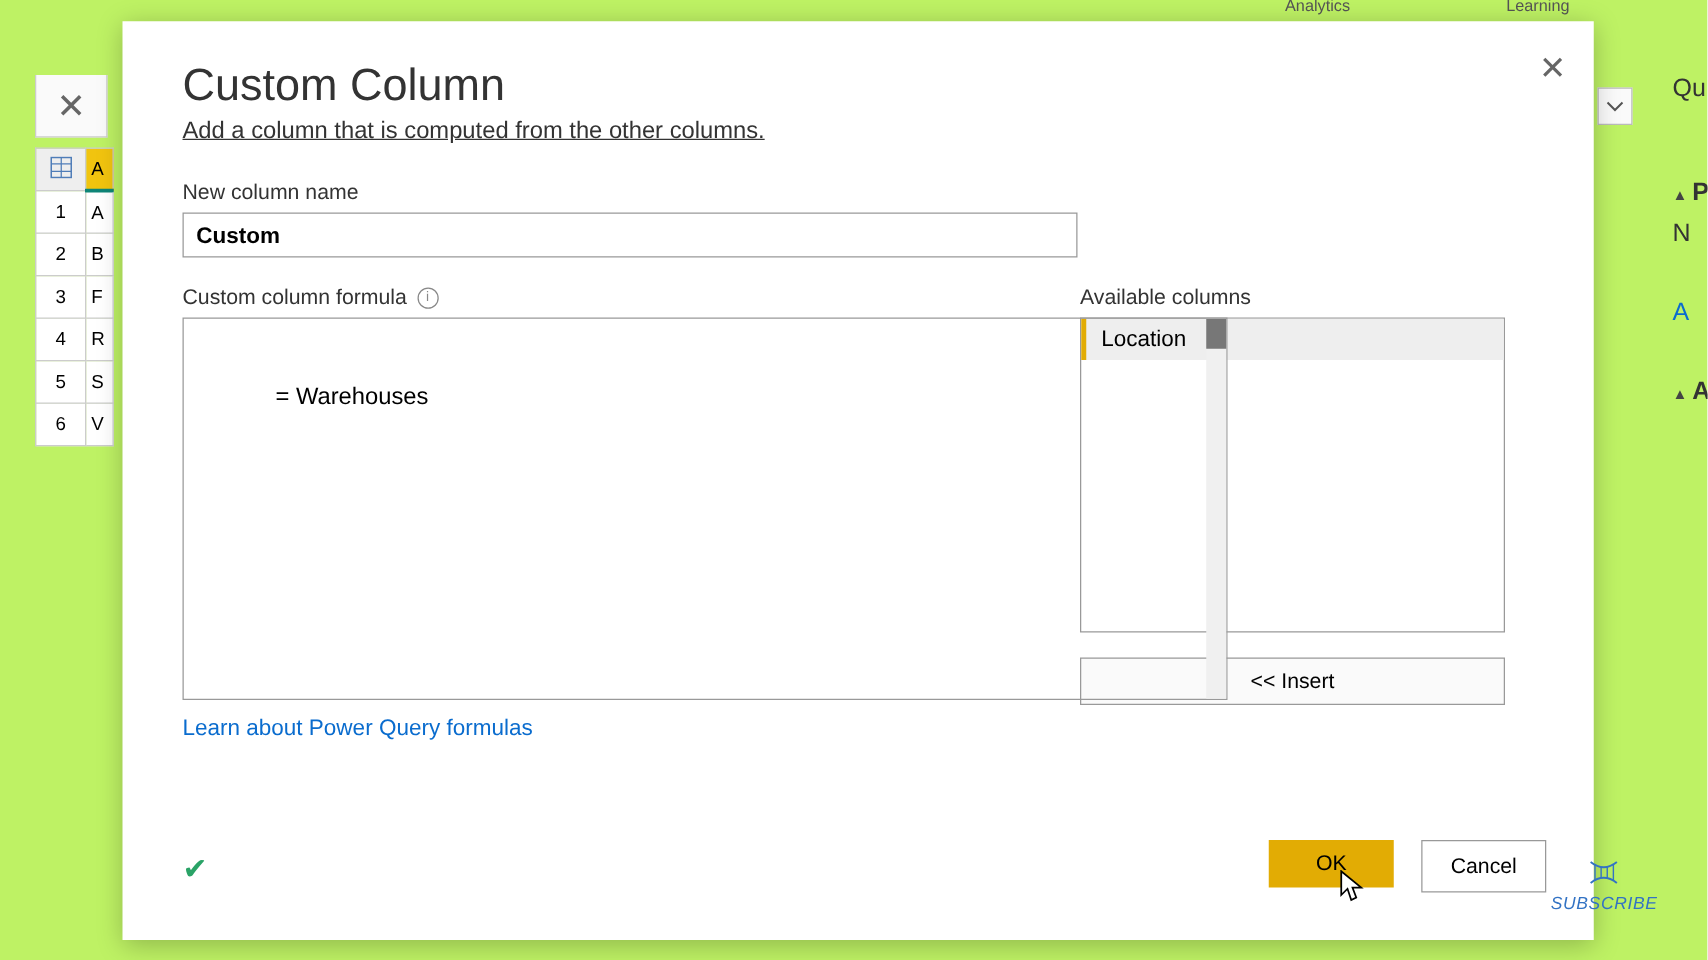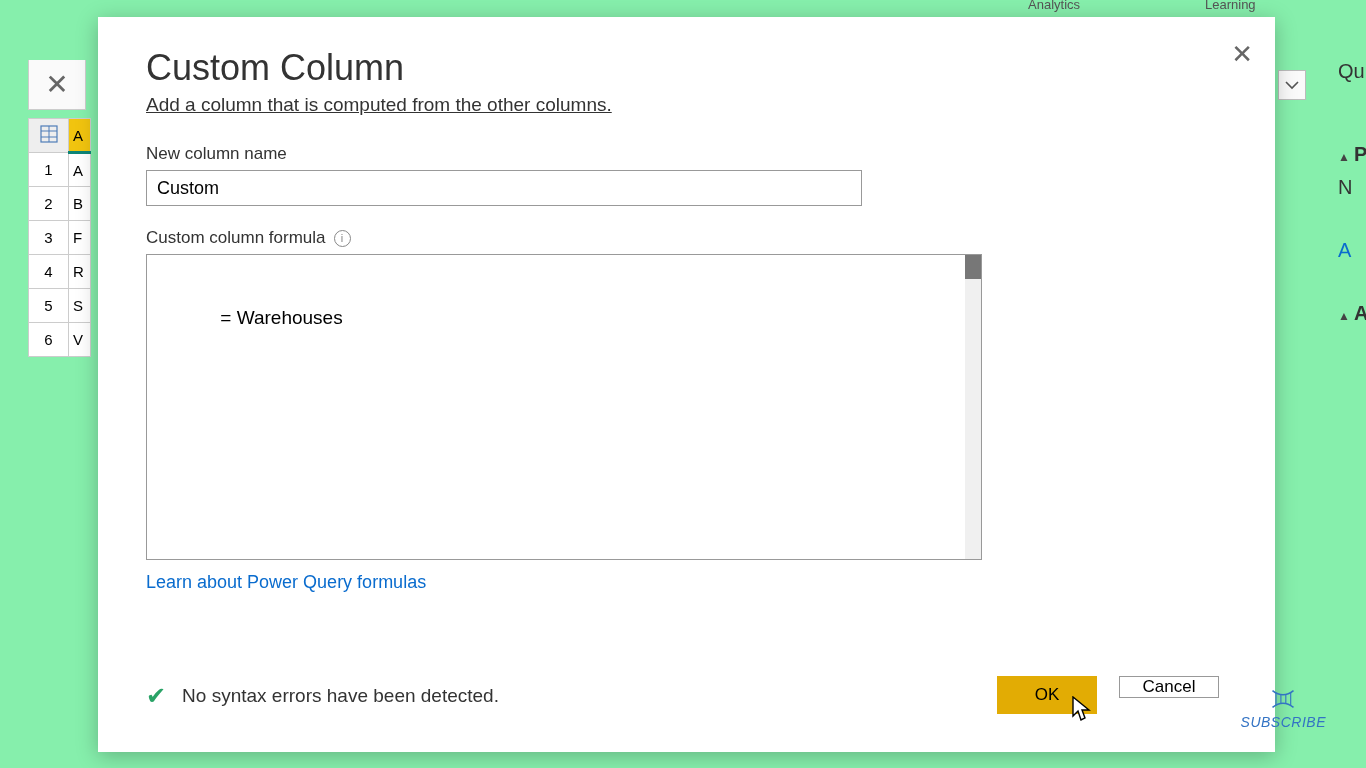--- a/index.html
+++ b/index.html
@@ -1,18 +1,18 @@
 <!DOCTYPE html>
 <html><head>
 <meta charset="utf-8">
 <style>
   * { box-sizing: border-box; margin: 0; padding: 0; font-family: "Segoe UI", Arial, sans-serif; }
   html, body { width: 1366px; height: 768px; overflow: hidden; background: #f5f5f5; }
 
-  .app-root { position: relative; width: 1366px; height: 768px; background: #86efac; }
+  .app-root { position: relative; width: 1366px; height: 768px; background: #bef264; }
 
   
   .ribbon-frag { position: absolute; top: -3px; left: 1028px; color: #555; font-size: 13px; }
   .ribbon-frag2 { position: absolute; top: -3px; left: 1205px; color: #555; font-size: 13px; }
 
   
   .tab-x-box { position: absolute; top: 60px; left: 28px; width: 58px; height: 50px;
                display: flex; align-items: center; justify-content: center;
                border: 1px solid #ccc; border-top: none; border-right: 1px solid #ccc;
                background: #fafafa; }
@@ -42,45 +42,45 @@
             background: #fff; box-shadow: 0 4px 20px rgba(0,0,0,0.25); padding: 0; }
   .dialog-close { position: absolute; top: 24px; right: 22px; font-size: 26px;
                   color: #666; font-weight: 300; cursor: pointer; line-height: 1; }
   .dlg-inner { padding: 30px 48px 30px 48px; }
   .dlg-title { font-size: 36px; font-weight: 300; color: #333; margin-bottom: 5px; }
   .dlg-sub { font-size: 19px; color: #333; margin-bottom: 28px; text-decoration: underline; }
   .field-label { font-size: 17px; color: #333; margin-bottom: 6px; display:flex; align-items:center; gap:8px;}
   .info-icon { width:17px;height:17px;border:1px solid #888;border-radius:50%;display:inline-flex;
                align-items:center;justify-content:center;font-size:11px;color:#888; }
   .name-input { width: 716px; height: 36px; font-size: 18px; padding: 2px 10px;
-                border: 1px solid #999; }
+                border: 1px solid #999; font-weight: bold; }
   .two-col { display: flex; margin-top: 22px; align-items: flex-start; }
   .left-col { width: 718px; }
   .right-col { width: 344px; }
   .formula-box { width: 836px; height: 306px; border: 1px solid #999; padding: 8px 10px;
                  font-size: 19px; position: relative; font-family:"Segoe UI",Arial,sans-serif;
                  white-space: pre-wrap; }
   .formula-scroll { position:absolute; top:0; right:0; width:16px; height:24px; background:#777; }
   .formula-scroll-track { position:absolute; top:0; right:0; width:16px; height:100%; background:#f0f0f0; }
   .link { color: #0a6cce; font-size: 18px; margin-top: 12px; display:inline-block; cursor:pointer; }
 
   .avail-list { width: 340px; height: 252px; border: 1px solid #999; background: #fff; }
   .avail-item { height: 33px; padding: 4px 12px; font-size: 18px; display:flex; align-items:center;
                 background: #eee; border-left: 4px solid #e2ac04; cursor:pointer; }
   .insert-btn { width: 340px; height: 38px; margin-top: 20px; border: 1px solid #999;
                 background: #fafafa; font-size: 17px; cursor:pointer; }
 
   .status-row { position: absolute; left: 48px; bottom: 42px; display:flex; align-items:center; gap:16px; }
   .check { color: #2aa367; font-size: 24px; }
   .status-text { font-size: 19px; color: #333; }
 
-  .btn-row { position: absolute; right: 56px; bottom: 38px; display: flex; gap: 22px; margin-top: 24px; }
+  .btn-row { position: absolute; right: 38px; bottom: 38px; display: flex; gap: 22px; margin-top: 24px; }
   .ok-btn { width: 100px; height: 38px; background: #e2ac04; border: none;
             font-size: 17px; cursor:pointer; }
-  .cancel-btn { width: 100px; height: 22px; background: #fff; border: 1px solid #999;
+  .cancel-btn { width: 100px; height: 42px; background: #fff; border: 1px solid #999;
                 font-size: 17px; cursor:pointer; }
 
   
   .cursor { position: absolute; left: 1072px; top: 696px; pointer-events: none; z-index: 50; }
 
   
   .subscribe { position: absolute; right: 40px; bottom: 38px; text-align:center; }
   .sub-ico { width: 28px; height: 22px; display:inline-block;}
   .sub-txt { font-size: 14px; color: #3373c4; letter-spacing: 0.5px; font-style: italic; }
 </style>
@@ -173,26 +173,34 @@
           </div>
           <div class="formula-box">
             <div class="formula-scroll-track">
               <div class="formula-scroll"></div>
             </div>
             <span>= Warehouses</span>
           </div>
           <a class="link">Learn about Power Query formulas</a>
         </div>
 
+        <div class="right-col">
+          <div class="field-label">Available columns</div>
+          <div class="avail-list">
+            <div class="avail-item">
+              <span>Location</span>
+            </div>
+          </div>
+          <button class="insert-btn">&lt;&lt; Insert</button>
+        </div>
       </div>
     </div>
 
     <div class="status-row">
       <span class="check">✔</span>
-      <span class="status-text">No syntax errors have been detected.</span>
     </div>
 
     <div class="btn-row">
       <button class="ok-btn">OK</button>
       <button class="cancel-btn">Cancel</button>
     </div>
   </div>
 
   <svg class="cursor" width="20" height="26" viewBox="0 0 20 26">
     <path d="M1 1 L1 20 L6 15 L9 24 L13 22 L10 14 L17 14 Z" fill="#fff" stroke="#000" stroke-width="1.4"></path>

